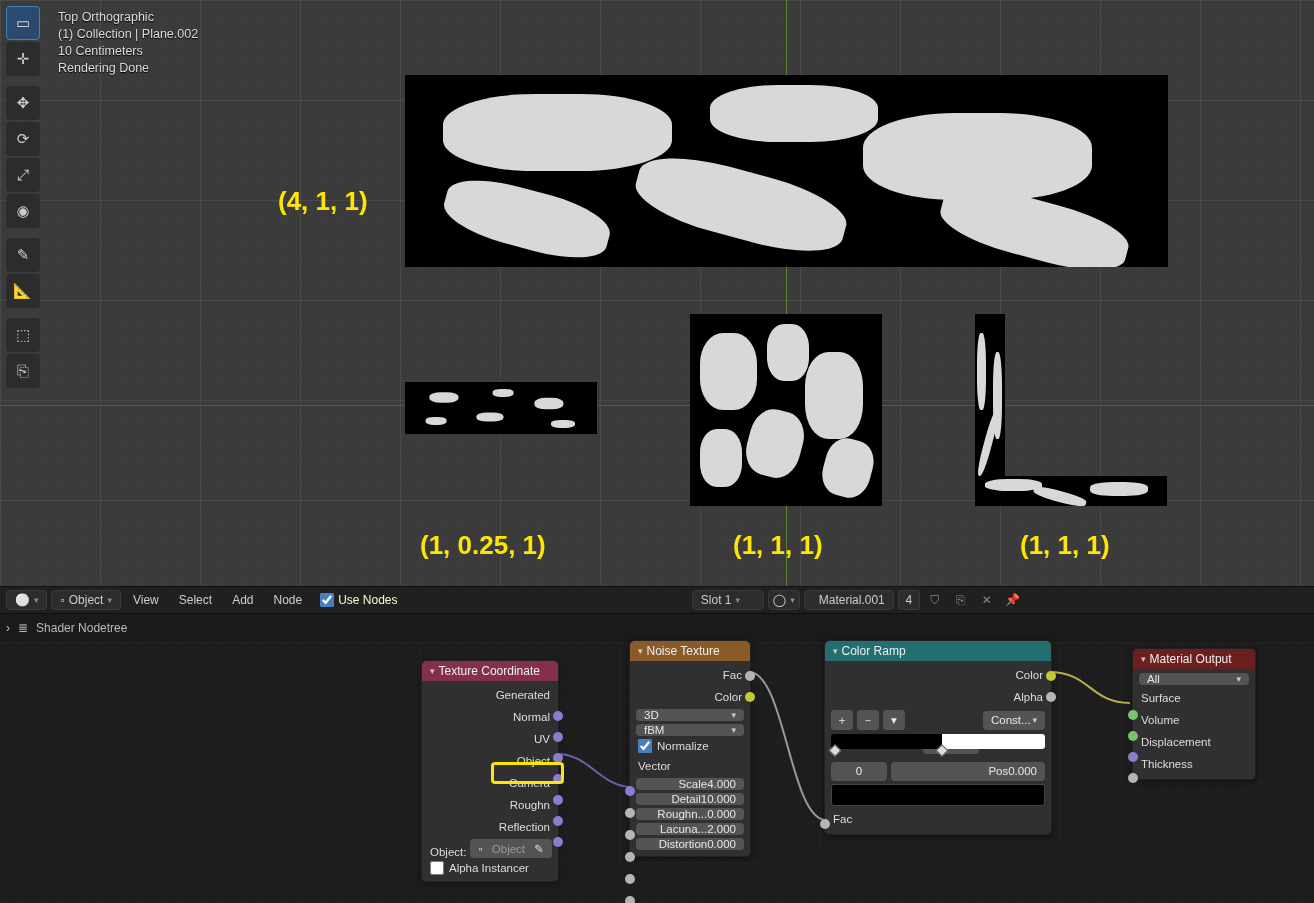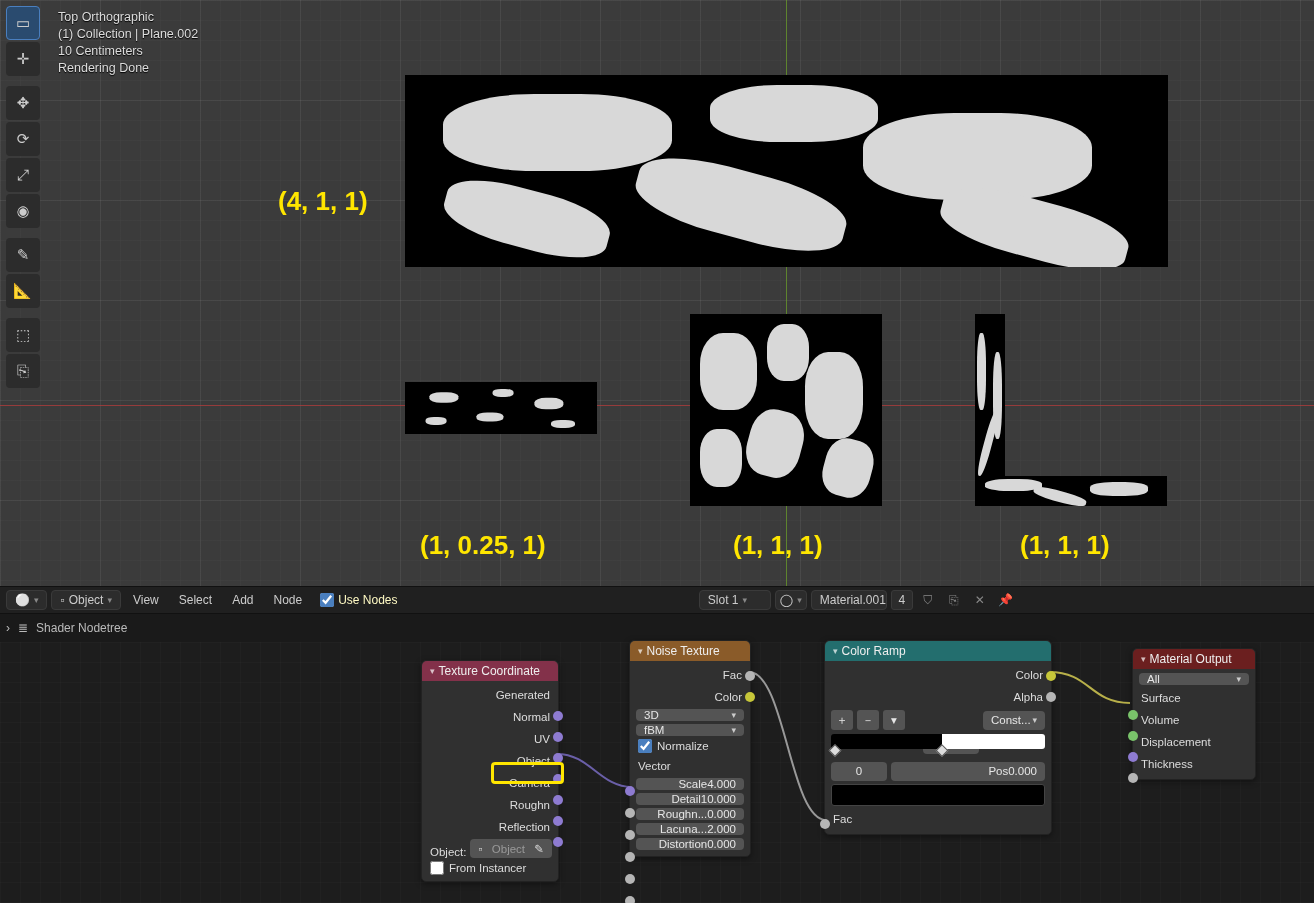--- a/index.html
+++ b/index.html
@@ -239,21 +239,21 @@
     <span style="color:#fef9c3;font-weight:500;">Use Nodes</span>
   </div>
 
   <div class="hdr-spacer"></div>
 
   <div class="hdr-drop" style="width:72px;">
     <span>Slot 1</span>
       <span class="chev">▾</span>
   </div>
   <div class="hdr-drop" style="padding:0 4px;">◯<span class="chev">▾</span></div>
-  <div class="hdr-drop" style="width:76px;">
+  <div class="hdr-drop" style="width:90px;justify-content:flex-end;">
     <span>Material.001</span>
   </div>
   <div class="hdr-num">4</div>
   <div class="hdr-icon">⛉</div>
   <div class="hdr-icon">⎘</div>
   <div class="hdr-icon">✕</div>
   <div class="hdr-icon" style="color:#fff;">📌</div>
   <div class="hdr-spacer"></div>
 </div>
 
@@ -301,21 +301,21 @@
       <div class="nrow" style="gap:4px;align-items:flex-end;">
         <span style="padding-left:2px;">Object:</span>
         <div class="nfield sel" style="flex:1;">
           <span style="color:#ddd;">▫</span>
           <span style="color:#999;">Object</span>
           <span style="color:#ddd;">✎</span>
         </div>
       </div>
       <div class="ncheck">
         <input type="checkbox" style="">
-        <span>From Instancer</span>
+        <span>Alpha Instancer</span>
       </div>
     </div>
 
     <div class="sock purple" style="top:50px; right:-5px;"></div>
     <div class="sock purple" style="top:71px; right:-5px;"></div>
     <div class="sock purple" style="top:92px; right:-5px;"></div>
     <div class="sock purple" style="top:113px; right:-5px;"></div>
     <div class="sock purple" style="top:134px; right:-5px;"></div>
     <div class="sock purple" style="top:155px; right:-5px;"></div>
     <div class="sock purple" style="top:176px; right:-5px;"></div>

